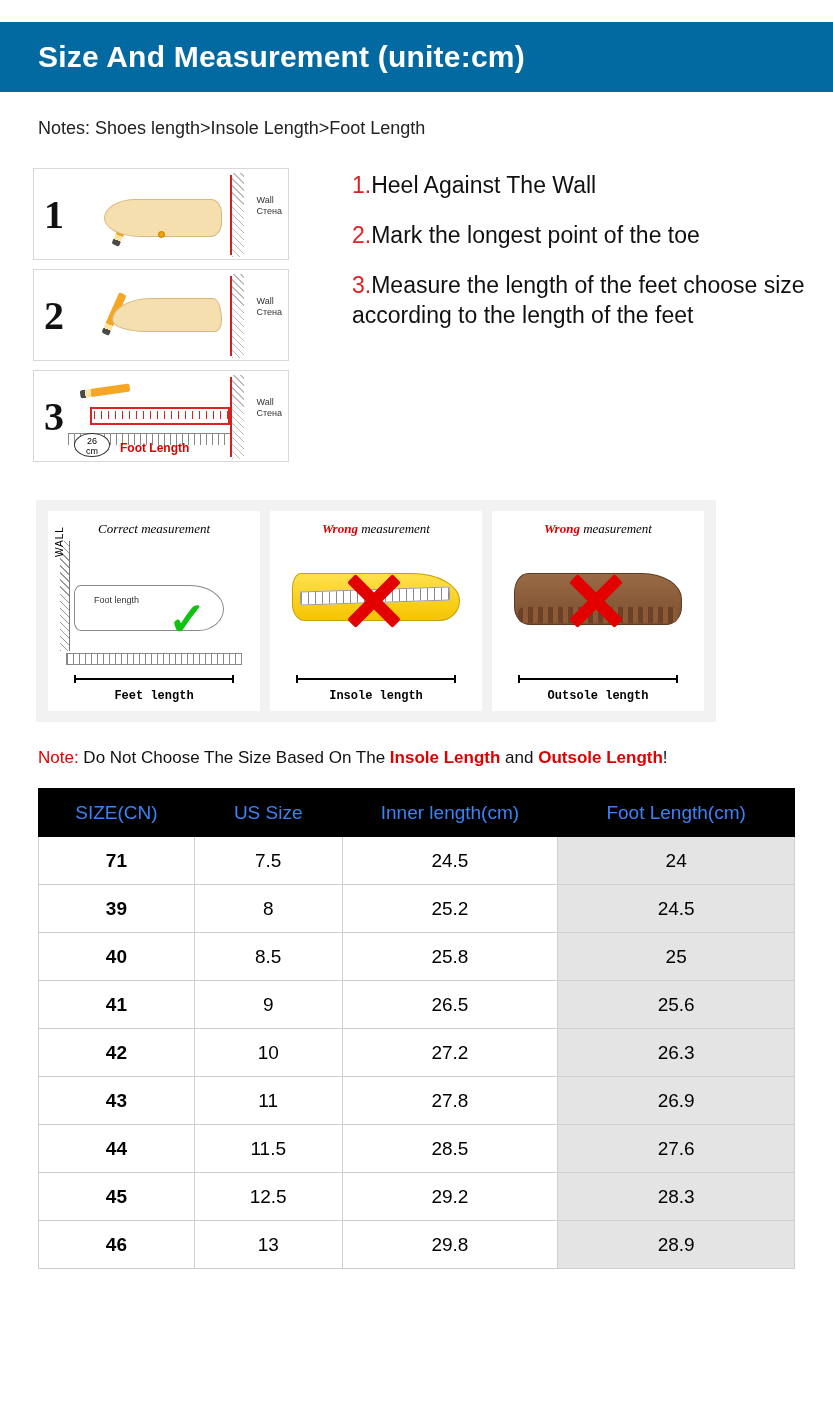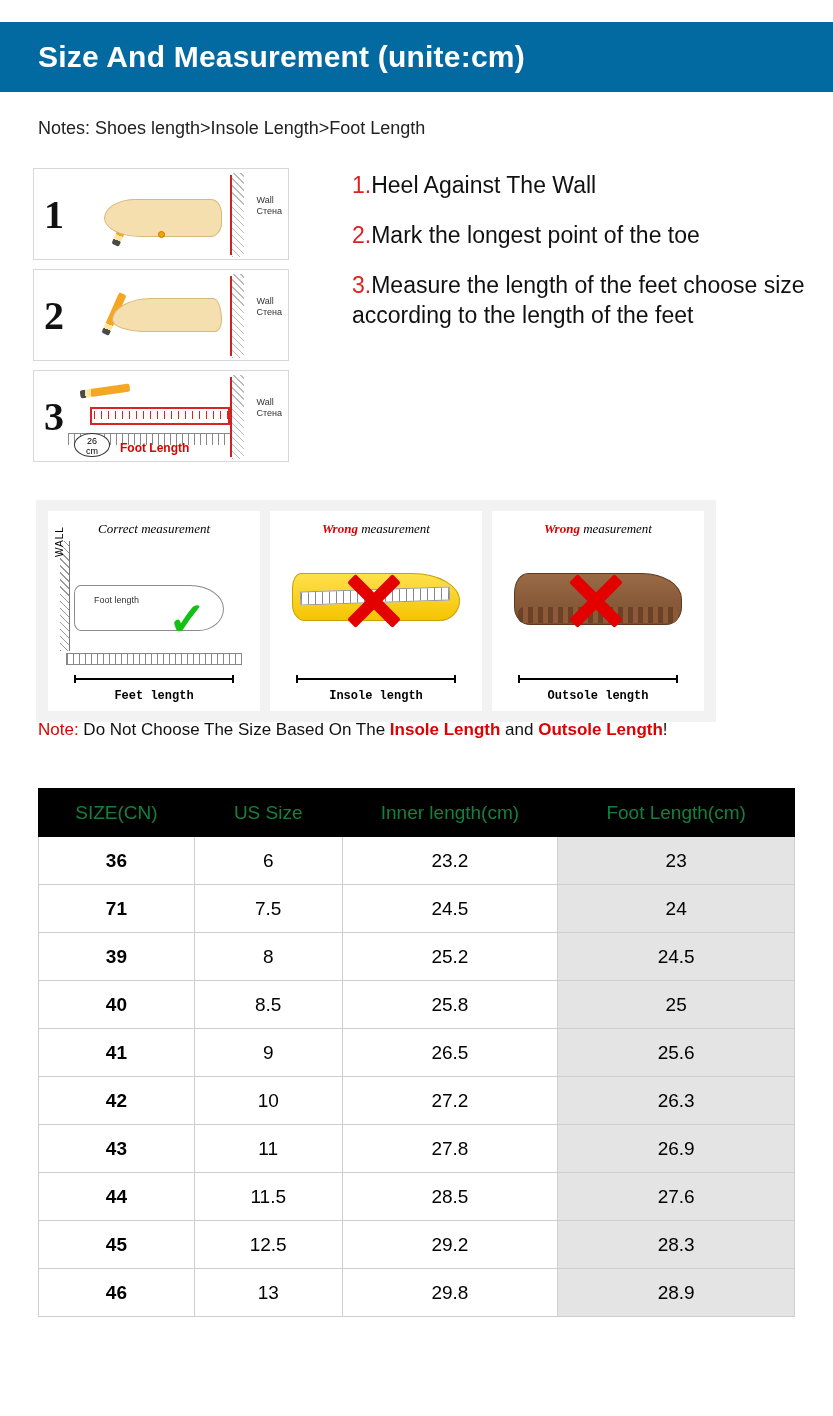--- a/index.html
+++ b/index.html
@@ -233,35 +233,35 @@
   }
   .red-x:before, .red-x:after {
     content: ""; position: absolute; left: 50%; top: 0;
     width: 12px; height: 64px; background: #e30000; border-radius: 2px;
   }
   .red-x:before { transform: translateX(-50%) rotate(45deg); }
   .red-x:after  { transform: translateX(-50%) rotate(-45deg); }
 
   
   .note-line {
-    position: absolute; left: 38px; top: 720px;
+    position: absolute; left: 38px; top: 748px;
     font-size: 17px; color: #111;
   }
   .note-line .red { color: #e00000; }
   .note-line .red-b { color: #e00000; font-weight: bold; }
 
   
   table.size-table {
     position: absolute; left: 38px; top: 788px;
     width: 757px;
     border-collapse: collapse;
     font-size: 19px;
   }
   table.size-table th {
-    background: #000; color: #15803d;
+    background: #000; color: #3b82f6;
     font-weight: normal;
     height: 48px;
     font-size: 19px;
     border: 1px solid #000;
   }
   table.size-table td {
     height: 48px;
     text-align: center;
     border: 1px solid #cfcfcf;
     background: #fff;
@@ -371,26 +371,20 @@
     <thead>
       <tr>
         <th style="width:156px">SIZE(CN)</th>
         <th style="width:148px">US Size</th>
         <th style="width:216px">Inner length(cm)</th>
         <th style="width:237px">Foot Length(cm)</th>
       </tr>
     </thead>
     <tbody>
       <tr>
-          <td class="col0">36</td>
-          <td>6</td>
-          <td>23.2</td>
-          <td class="col3">23</td>
-        </tr>
-      <tr>
           <td class="col0">71</td>
           <td>7.5</td>
           <td>24.5</td>
           <td class="col3">24</td>
         </tr>
       <tr>
           <td class="col0">39</td>
           <td>8</td>
           <td>25.2</td>
           <td class="col3">24.5</td>

